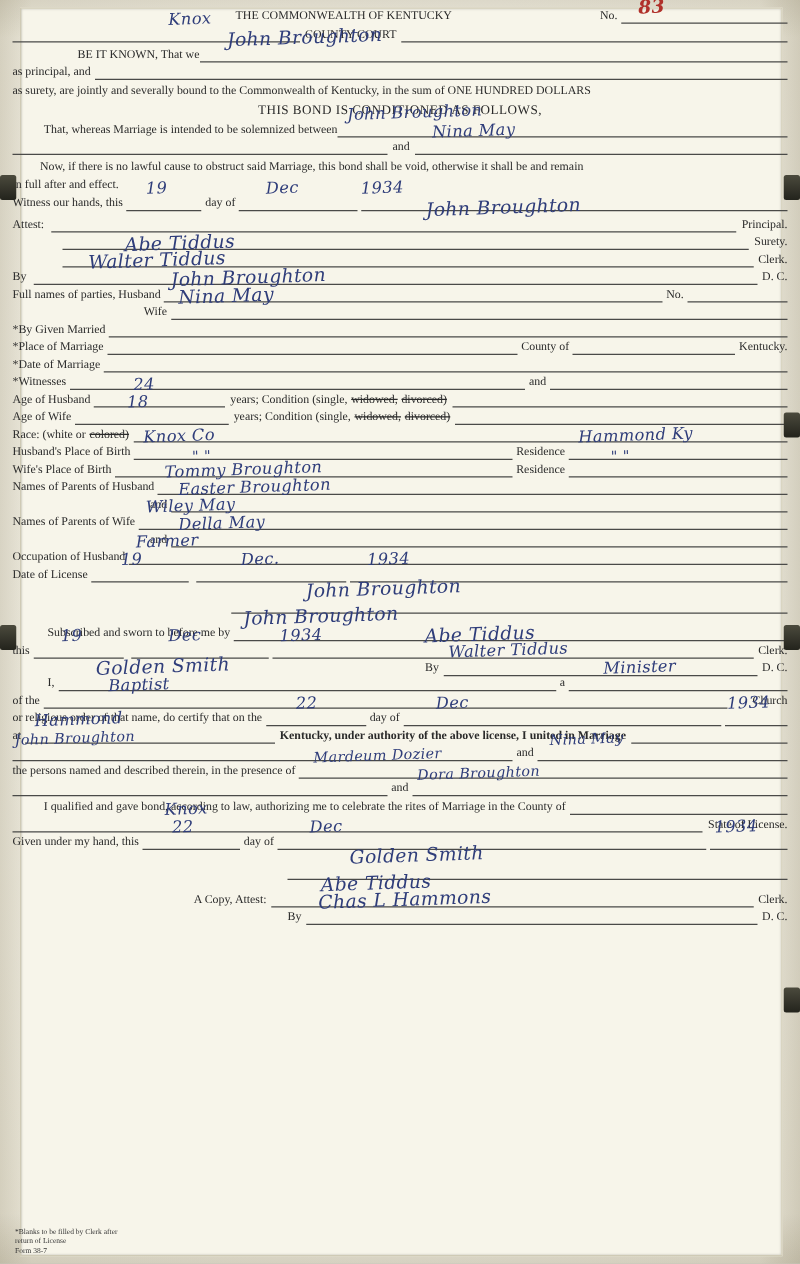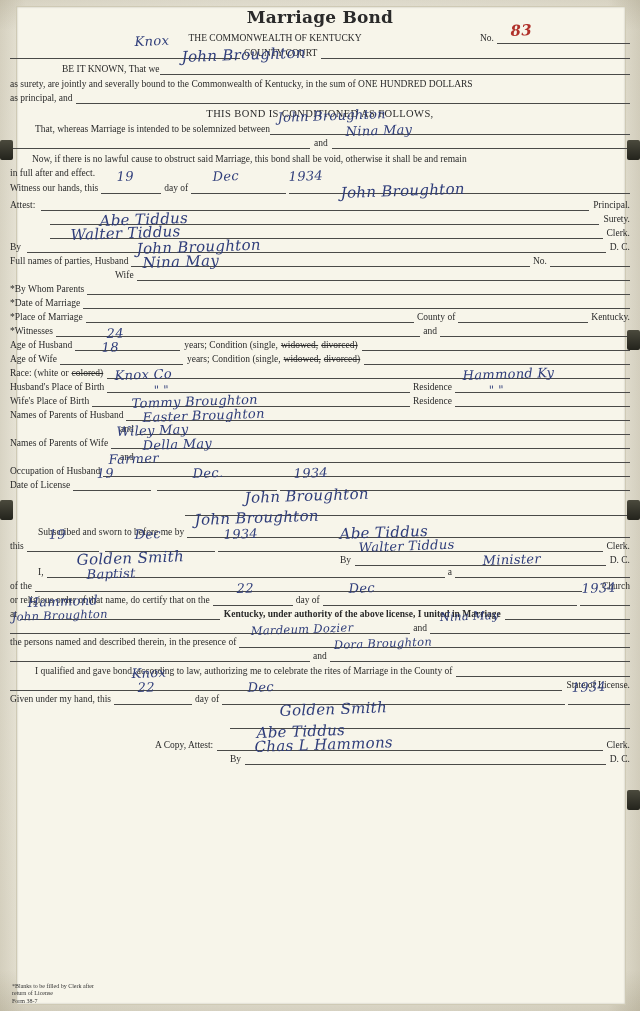--- a/index.html
+++ b/index.html
@@ -125,21 +125,20 @@
 
   <div class="clamp" style="top:140px;"></div>
   <div class="clamp" style="top:330px;"></div>
   <div class="clamp" style="top:500px;"></div>
   <div class="clamp" style="top:790px;"></div>
   <div class="clamp l" style="top:140px;"></div>
   <div class="clamp l" style="top:500px;"></div>
 
   <div class="content">
 
-    <div class="title">Marriage Bond</div>
 
     <div class="row" style="margin-bottom:2px;">
       <div style="flex:1 1 auto; text-align:center; padding-left:60px;">
         <span>THE COMMONWEALTH OF KENTUCKY</span>
       </div>
       <div style="flex:0 0 150px; display:flex; align-items:flex-end;">
         <span>No.</span>
         <span class="fill" style="margin-left:3px; position:relative;">
           <span class="hw red" style="left:14px; top:-9px; font-size:15px;">83</span>
         </span>
@@ -154,27 +153,27 @@
       <div class="fill"></div>
     </div>
 
     <div class="row" style="margin-top:3px;">
       <span style="padding-left:52px;">BE IT KNOWN, That we</span>
       <div class="fill" style="position:relative;">
         <span class="hw lg" style="left:22px; top:-14px;">John Broughton</span>
       </div>
     </div>
 
+    <div class="row">
+      <span>as principal, and</span>
+      <div class="fill" style="margin-left:3px;"></div>
+    </div>
+
     <div class="row nofill" style="margin-top:2px;">
       <span>as surety, are jointly and severally bound to the Commonwealth of Kentucky, in the sum of ONE HUNDRED DOLLARS</span>
-    </div>
-
-    <div class="row">
-      <span>as principal, and</span>
-      <div class="fill" style="margin-left:3px;"></div>
     </div>
 
     <div class="sec-head">THIS BOND IS CONDITIONED AS FOLLOWS,</div>
 
     <div class="row">
       <span style="padding-left:25px;">That, whereas Marriage is intended to be solemnized between</span>
       <div class="fill" style="position:relative;">
         <span class="hw" style="left:8px; top:-12px;">John Broughton</span>
       </div>
     </div>
@@ -250,38 +249,38 @@
     </div>
 
     <div class="row">
       <span style="padding-left:105px;">Wife</span>
       <div class="fill" style="margin-left:3px; position:relative;">
         <span class="hw lg" style="left:6px; top:-14px;">Nina May</span>
       </div>
     </div>
 
     <div class="row">
-      <span>*By Whom Parents</span>
-      <div class="fill" style="margin-left:3px;"></div>
-    </div>
-
-    <div class="row">
-      <span>*Date of Marriage</span>
+      <span>*By Given Married</span>
       <div class="fill" style="margin-left:3px;"></div>
     </div>
 
     <div class="row">
       <span>*Place of Marriage</span>
       <div class="fill" style="flex:1 1 auto; margin-left:3px;"></div>
       <span style="padding:0 3px;">County of</span>
       <div class="fill" style="flex:0 0 130px;"></div>
       <span style="padding-left:3px;">Kentucky.</span>
     </div>
 
     <div class="row">
+      <span>*Date of Marriage</span>
+      <div class="fill" style="margin-left:3px;"></div>
+    </div>
+
+    <div class="row">
       <span>*Witnesses</span>
       <div class="fill" style="flex:1 1 auto; margin-left:3px;"></div>
       <span style="padding:0 3px;">and</span>
       <div class="fill" style="flex:0 0 190px;"></div>
     </div>
 
     <div class="row">
       <span>Age of Husband</span>
       <div class="fill" style="flex:0 0 105px; margin-left:3px; position:relative;">
         <span class="hw" style="left:32px; top:-12px;">24</span>

